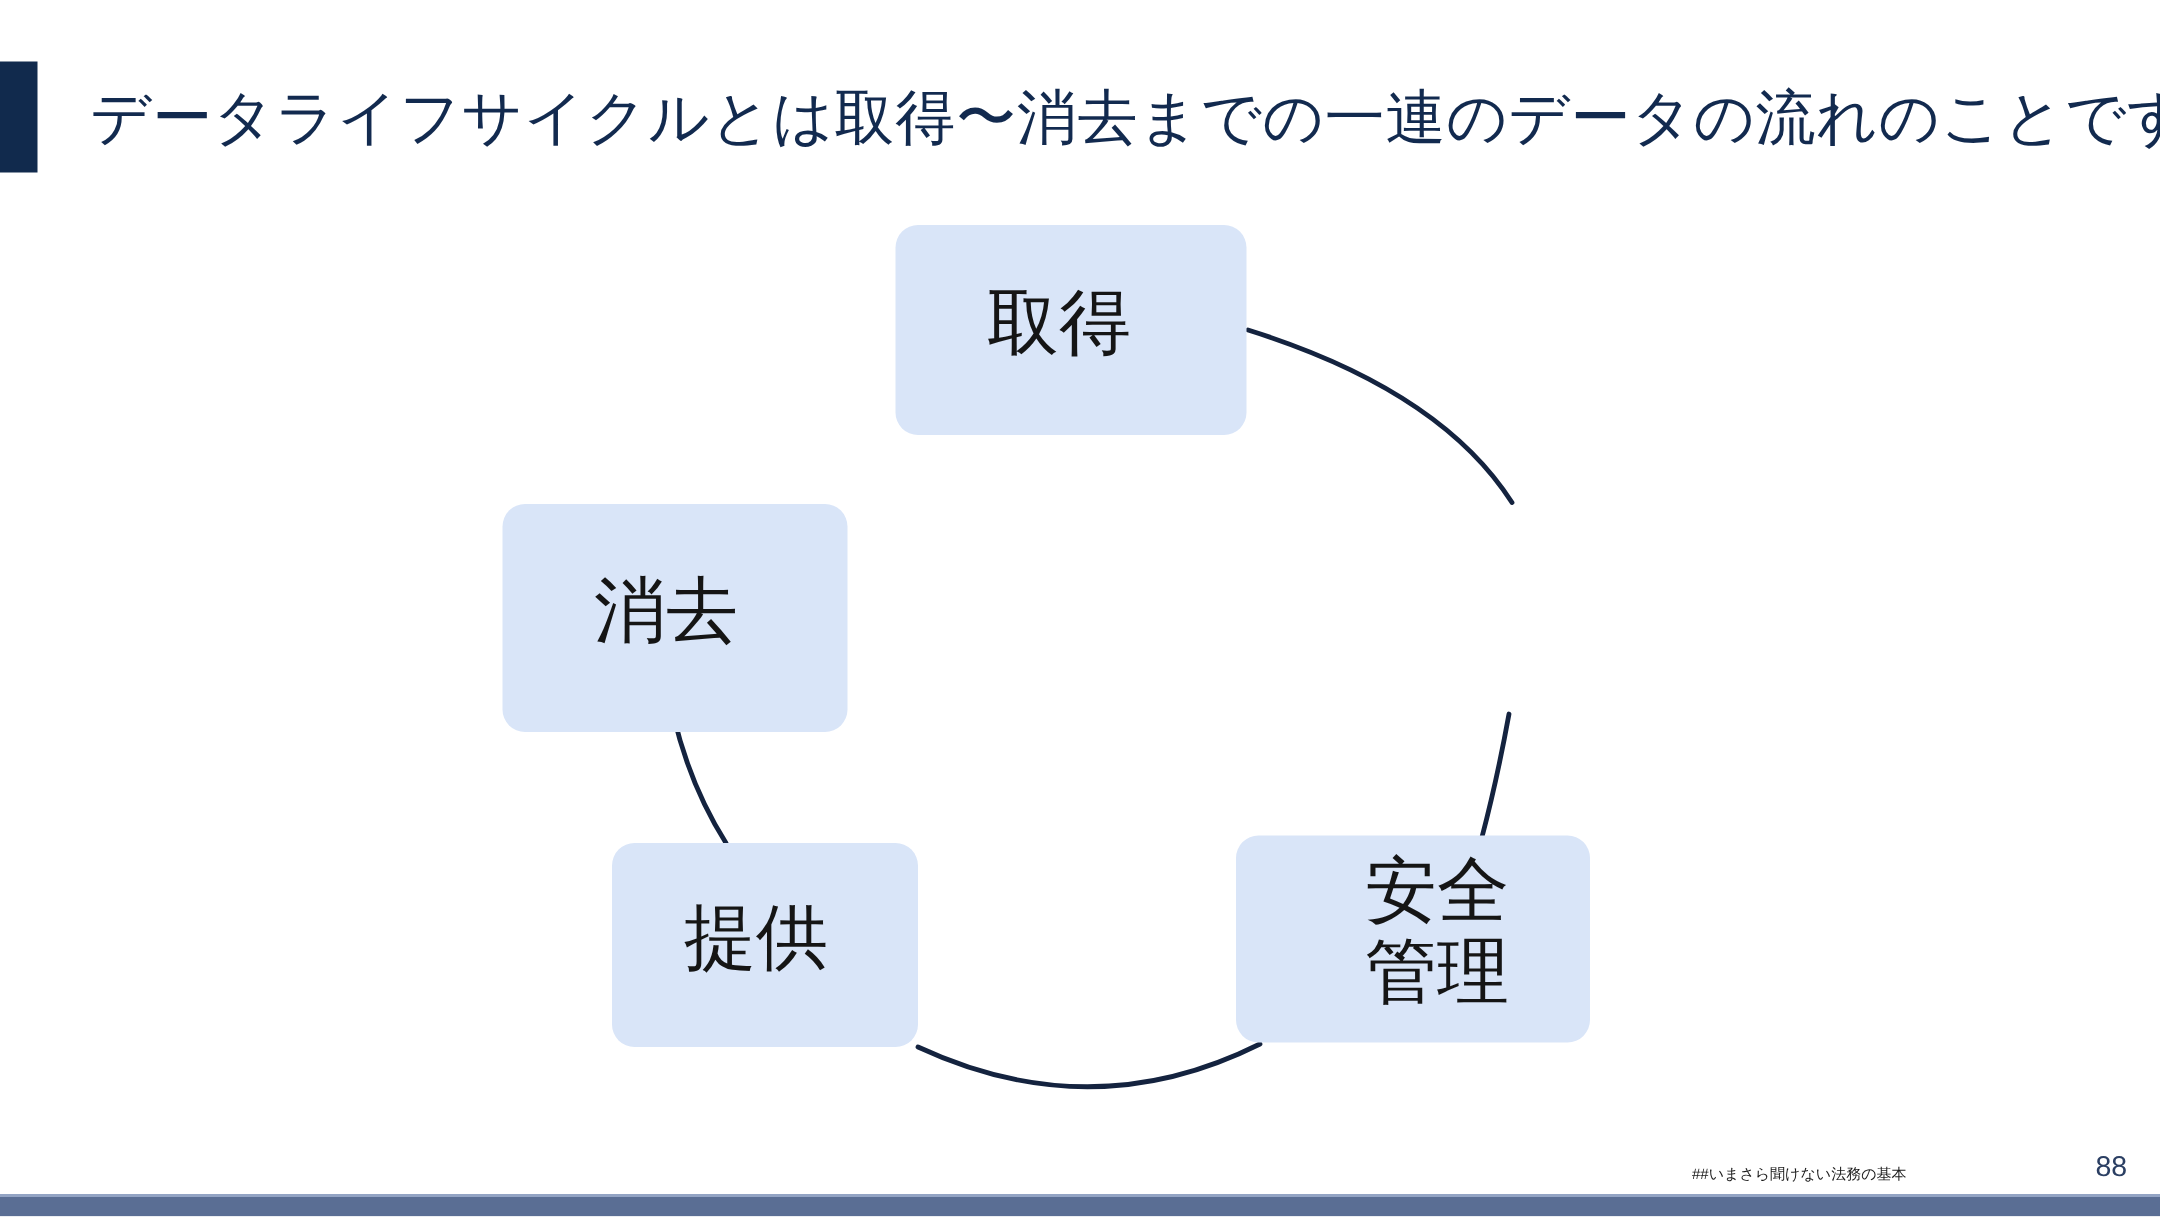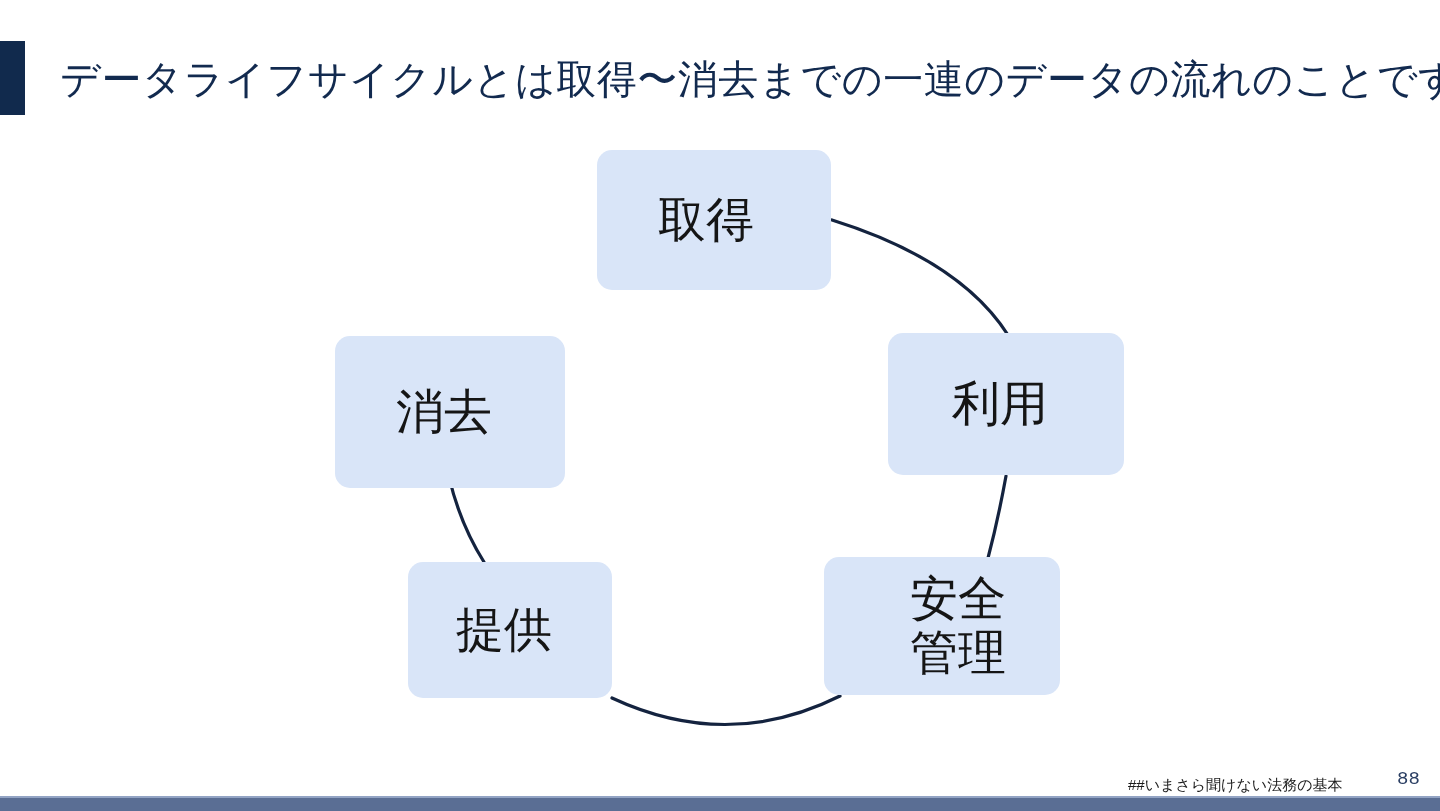--- a/index.html
+++ b/index.html
@@ -64,53 +64,53 @@
     display: flex;
     align-items: center;
     justify-content: center;
     box-sizing: border-box;
   }
   .node-label {
     font-size: 48px;
     color: #151515;
     text-align: right;
     line-height: 1.12;
-    font-family: Liberation Serif, serif;
+    font-family: Liberation Mono, monospace;
     white-space: pre-line;
   }
 
   #node-shutoku  { left: 597px;  top: 30px;  width: 234px; height: 140px; }
   #node-riyou    { left: 888px;  top: 213px; width: 236px; height: 142px; }
   #node-anzen    { left: 824px;  top: 437px; width: 236px; height: 138px; }
   #node-teikyou  { left: 408px;  top: 442px; width: 204px; height: 136px; }
   #node-shoukyo  { left: 335px;  top: 216px; width: 230px; height: 152px; }
 
   #node-shutoku .node-label  { transform: translateX(-8px); }
   #node-riyou .node-label    { transform: translateX(-6px); }
   #node-shoukyo .node-label  { transform: translateX(-6px); }
   #node-teikyou .node-label  { transform: translateX(-6px); }
   #node-anzen .node-label    { transform: translateX(-8px); margin-left: 48px; }
 
   
   #footer-note {
     position: absolute;
     left: 1128px;
     top: 776px;
-    font-size: 15px;
+    font-size: 10px;
     color: #1a1a1a;
     font-family: "Liberation Sans", "DejaVu Sans", sans-serif;
     white-space: nowrap;
   }
   #page-number {
     position: absolute;
     left: 1397px;
     top: 768px;
     font-size: 19px;
     color: #2b3f63;
-    font-family: Liberation Mono, monospace;
+    font-family: Liberation Sans, sans-serif;
   }
   #bottom-bar {
     position: absolute;
     left: 0;
     top: 796px;
     width: 1440px;
     height: 15px;
     background: #5a6e94;
   }
   #bottom-bar-highlight {
@@ -136,23 +136,20 @@
       <path d="M 832 100 Q 960 140 1008 215" fill="none" stroke="#14233f" stroke-width="3.2" stroke-linecap="round"></path>
       <path d="M 1006 356 Q 998 400 988 438" fill="none" stroke="#14233f" stroke-width="3.2" stroke-linecap="round"></path>
       <path d="M 840 576 Q 728 632 612 578" fill="none" stroke="#14233f" stroke-width="3.2" stroke-linecap="round"></path>
       <path d="M 449 357 Q 460 404 484 442" fill="none" stroke="#14233f" stroke-width="3.2" stroke-linecap="round"></path>
     </svg>
 
     <div class="node-box" id="node-shutoku">
       <span class="node-label">取得</span>
     </div>
 
-    <div class="node-box" id="node-riyou">
-      <span class="node-label">利用</span>
-    </div>
 
     <div class="node-box" id="node-anzen">
       <span class="node-label">安全
 管理</span>
     </div>
 
     <div class="node-box" id="node-teikyou">
       <span class="node-label">提供</span>
     </div>
 

